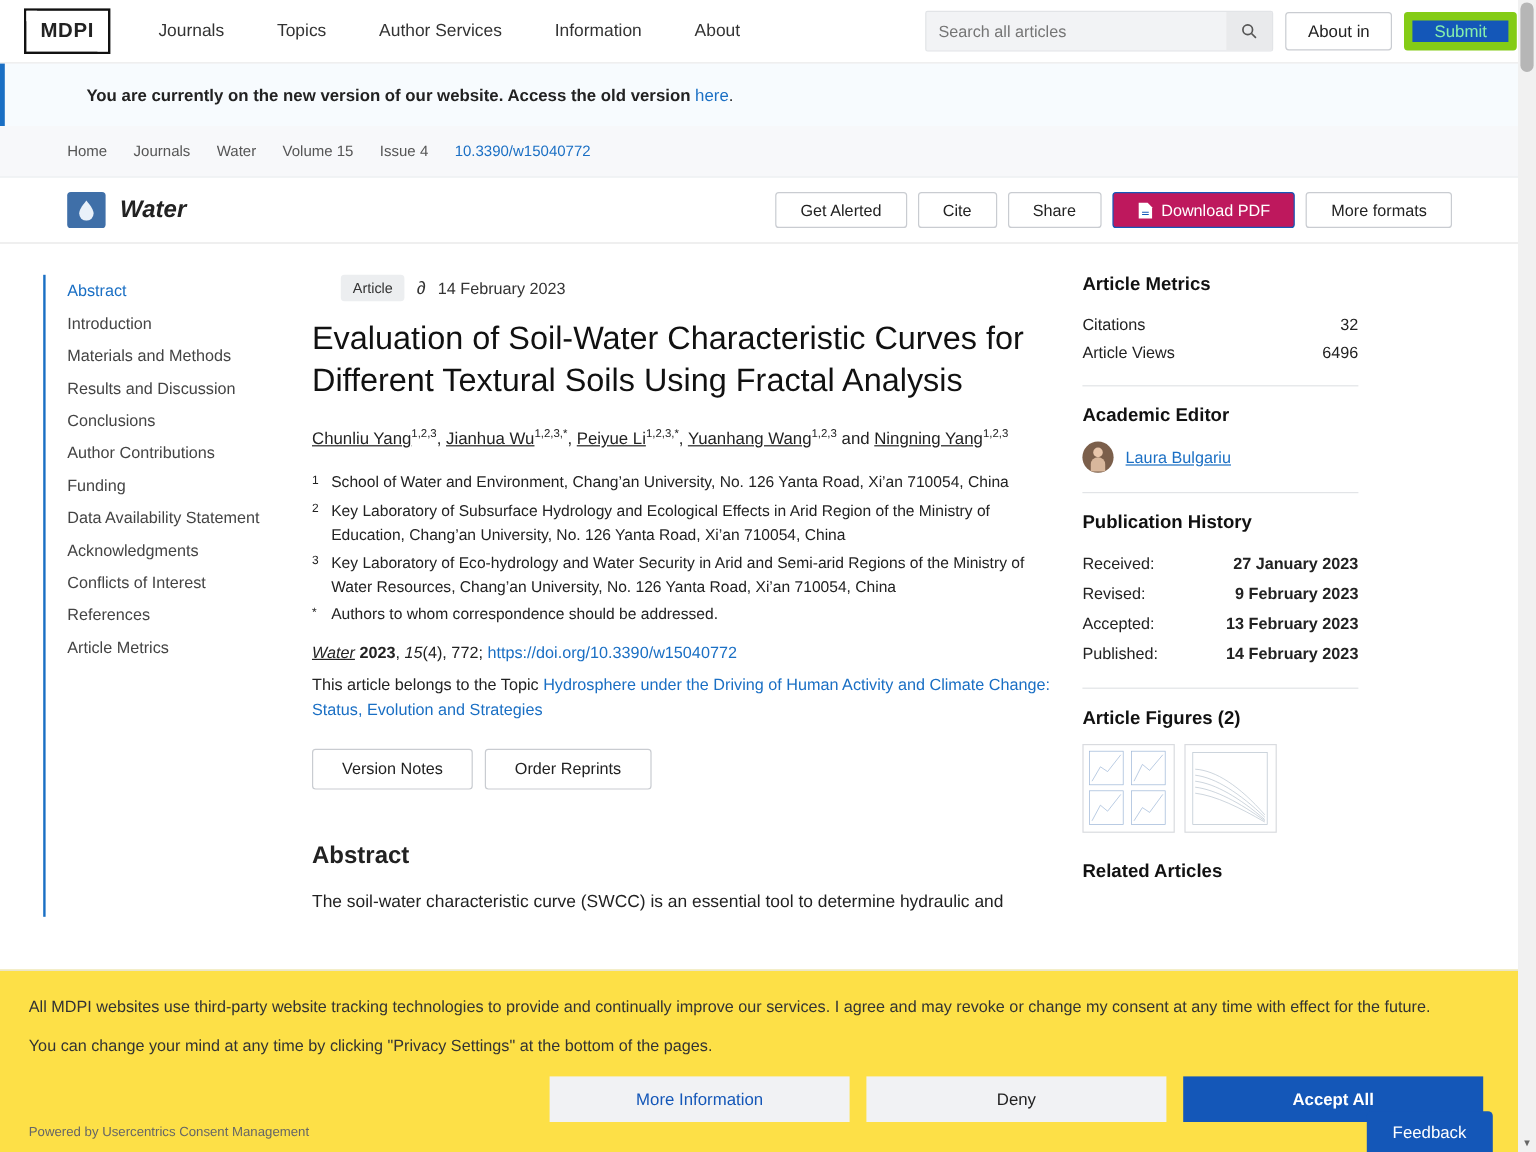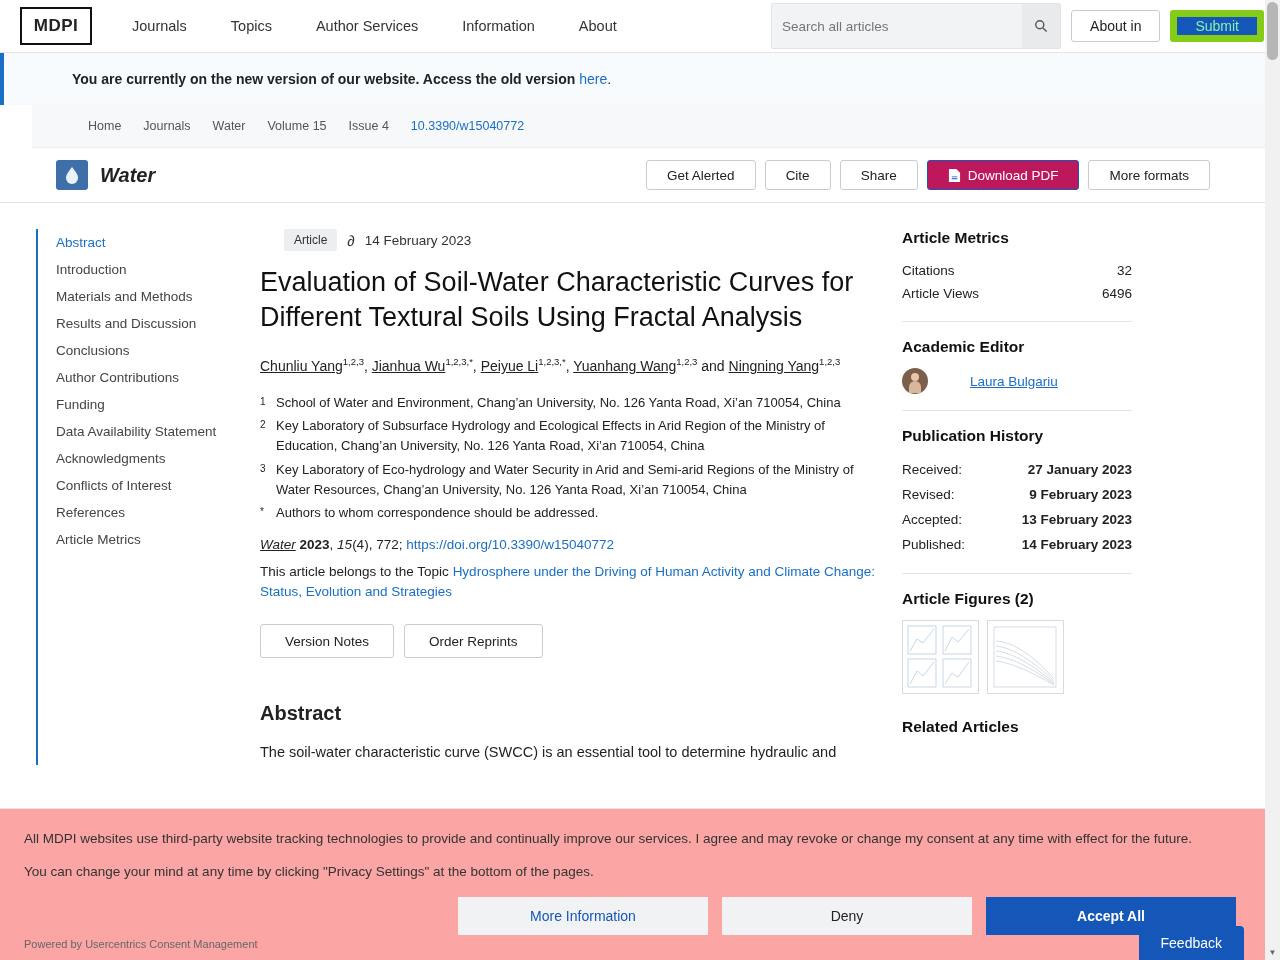--- a/index.html
+++ b/index.html
@@ -39,21 +39,21 @@
     content: ""; position: absolute; right: 0; bottom: 0;
     border-bottom: 9px solid #fff; border-left: 9px solid transparent;
   }
   .nav-items { display: flex; align-items: center; gap: 0; }
   .nav-item {
     padding: 8px 22px; font-size: 14.5px; color: #333; cursor: pointer;
   }
   .nav-right { margin-left: auto; display: flex; align-items: center; gap: 10px; }
   .searchwrap {
     display: flex; align-items: center;
-    width: 290px; height: 46px;
+    width: 290px; height: 34px;
     background: #f2f3f5;
     border: 1px solid #e2e4e7;
     border-radius: 2px;
     overflow: hidden;
   }
   .searchwrap input {
     flex: 1; border: 0; background: transparent; outline: none;
     padding: 0 10px; font-size: 13.5px; color: #444;
     font-family: "Liberation Sans", sans-serif;
   }
@@ -81,21 +81,20 @@
   .notice b { font-weight: bold; }
 
   
   .breadcrumb {
     background: #f7f8fa;
     padding: 14px 0 14px 56px;
     font-size: 12.5px;
     display: flex; gap: 22px;
     color: #555;
     border-bottom: 1px solid #eceef0;
-    margin-left: 32px;
   }
   .breadcrumb span { cursor: pointer; }
 
   
   .journalbar {
     display: flex; align-items: center;
     padding: 12px 70px 12px 56px;
     border-bottom: 1px solid #e4e4e4;
   }
   .journal-icon {
@@ -163,41 +162,41 @@
     flex: 0 0 26px;
   }
   .avatar:after {
     content: ""; position: absolute; left: 7px; top: 13px;
     width: 12px; height: 12px; border-radius: 6px 6px 0 0; background: #d8b79c;
   }
   .avatar:before {
     content: ""; position: absolute; left: 9px; top: 5px;
     width: 8px; height: 8px; border-radius: 50%; background: #e8c6ab;
   }
-  .editor a { font-size: 13.5px; text-decoration: underline; margin-left: 32px; }
+  .editor a { font-size: 13.5px; text-decoration: underline; }
   .pubhist .kv { padding: 5px 0; }
   .pubhist .v { font-weight: bold; font-size: 13.5px; }
   .figs { display: flex; gap: 8px; margin-top: 4px; }
   .fig {
     width: 77px; height: 74px; border: 1px solid #d9dbdf; background: #fff;
     overflow: hidden;
   }
   .rel-title { font-size: 15.5px; font-weight: bold; margin-top: 24px; color: #111; }
 
   
   .fade {
     position: absolute; left: 0; right: 0; bottom: 152px; height: 40px;
     background: linear-gradient(rgba(255,255,255,0), #fff);
     z-index: 5;
   }
 
   
   .cookie {
     position: absolute; left: 0; bottom: 0; width: 1280px; height: 152px;
-    background: #fca5a5; border-top: 1px solid #e6e6e6;
+    background: #fde047; border-top: 1px solid #e6e6e6;
     padding: 22px 24px 0 24px;
     z-index: 10;
   }
   .cookie p { margin: 0 0 18px 0; font-size: 13.5px; color: #333; }
   .cookie-btns { display: flex; gap: 0; margin-top: 4px; }
   .cookie-btn {
     height: 38px; flex: 0 0 250px; display: flex; align-items: center; justify-content: center;
     font-size: 14px; cursor: pointer; margin-right: 14px;
   }
   .cb-grey { background: #f1f2f4; color: #1457b8; }

